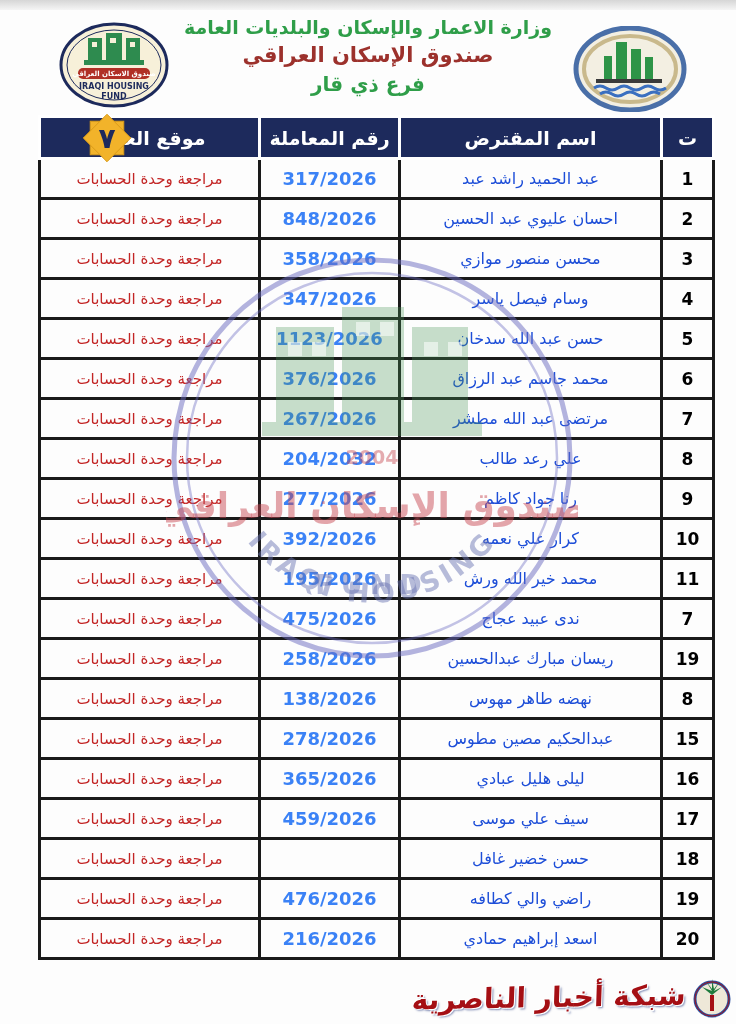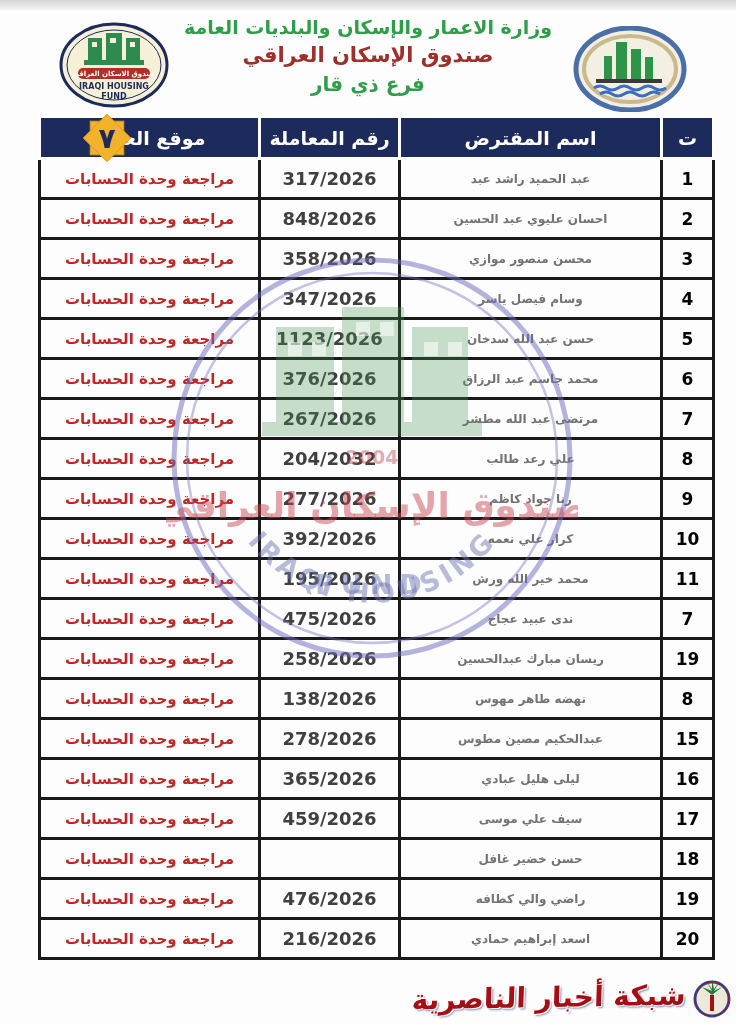--- a/index.html
+++ b/index.html
@@ -18,23 +18,23 @@
   .logo-right{position:absolute;left:572px;top:26px;width:116px;height:86px;z-index:2;}
   
   .tbl{position:absolute;left:38px;top:115px;width:674px;border-collapse:collapse;
     direction:rtl;table-layout:fixed;z-index:3;}
   .tbl thead th{background:#1d2a5c;color:#fff;font-size:19px;font-weight:bold;
     height:39px;border:3px solid #fff;position:relative;padding:0;}
   .tbl tbody td{border:3px solid #1a1a1a;height:37px;padding:0;text-align:center;
     vertical-align:middle;background:transparent;overflow:hidden;white-space:nowrap;}
   col.c-no{width:52px;} col.c-name{width:262px;} col.c-case{width:140px;} col.c-loc{width:220px;}
   td.c-no{font-weight:bold;font-size:17px;color:#000;}
-  td.c-name{font-weight:bold;font-size:12px;color:#737373;}
-  td.c-case{font-weight:bold;font-size:18px;color:#404040;}
-  td.c-loc{font-weight:bold;font-size:15px;color:#c32525;}
+  td.c-name{font-weight:normal;font-size:16px;color:#1d4ed8;}
+  td.c-case{font-weight:bold;font-size:18px;color:#3b82f6;}
+  td.c-loc{font-weight:normal;font-size:15px;color:#c32525;}
   th.h-loc{padding-left:60px;}
   .badge{position:absolute;left:38px;top:-8px;width:56px;height:56px;z-index:4;}
   
   .stamp{position:absolute;left:166px;top:252px;width:412px;height:412px;
     z-index:6;pointer-events:none;}
   
   .banner{position:absolute;right:4px;bottom:4px;height:46px;display:flex;
     align-items:center;gap:6px;z-index:7;}
   .banner-text{direction:rtl;font-size:28px;font-weight:900;color:#a50f14;
     transform:skewX(-3deg) rotate(-1deg);

